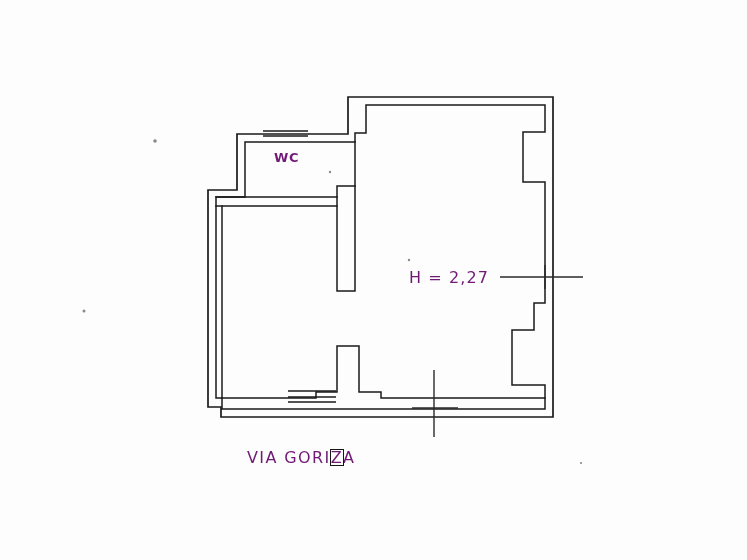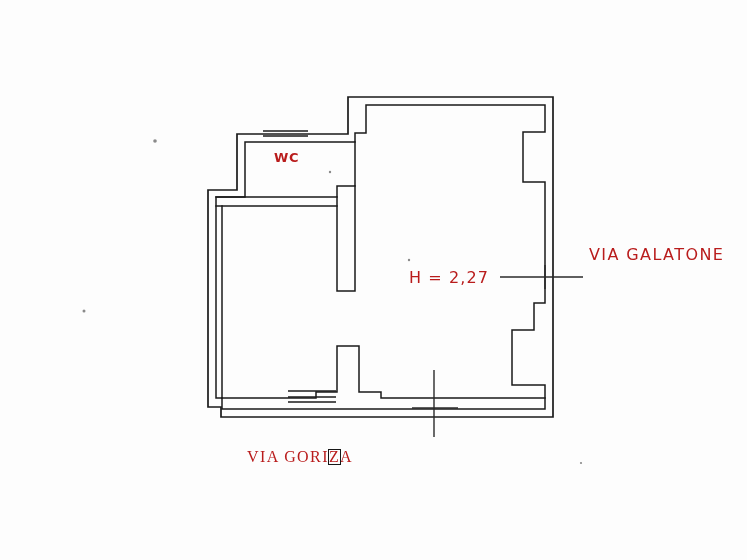--- a/index.html
+++ b/index.html
@@ -68,21 +68,21 @@
     fill: none;
     stroke: #2a2a2a;
     stroke-width: 1.5;
     stroke-linecap: butt;
   }
   .speck {
     fill: #8a8a8a;
   }
   .plan-label {
     position: absolute;
-    color: #b91c1c;
+    color: #701a75;
     white-space: nowrap;
     font-family: "DejaVu Sans", "Liberation Sans", sans-serif;
   }
   #label-wc {
     left: 274px;
     top: 150px;
     font-size: 13px;
     letter-spacing: 0.6px;
     font-weight: 600;
   }
@@ -99,21 +99,20 @@
     font-size: 16px;
     letter-spacing: 1.4px;
     font-weight: 500;
   }
   #label-via-gorizia {
     left: 247px;
     top: 448px;
     font-size: 16px;
     letter-spacing: 1.4px;
     font-weight: 500;
-    font-family: Liberation Serif, serif;
   }
   .gorizia-strike {
     position: relative;
     display: inline-block;
   }
   .gorizia-strike::after {
     content: "";
     position: absolute;
     left: -1px;
     top: 1px;
@@ -223,17 +222,16 @@
       <circle class="speck" cx="409" cy="260" r="1.2"></circle>
       <circle class="speck" cx="581" cy="463" r="1.1"></circle>
     </g>
 
   </svg>
 
   <div class="plan-label" id="label-wc">WC</div>
 
   <div class="plan-label" id="label-height">H = 2,27</div>
 
-  <div class="plan-label" id="label-via-galatone">VIA GALATONE</div>
 
   <div class="plan-label" id="label-via-gorizia"><span>VIA GORI</span><span class="gorizia-strike">Z</span><span>A</span></div>
 
 </div>
 
 </body></html>

